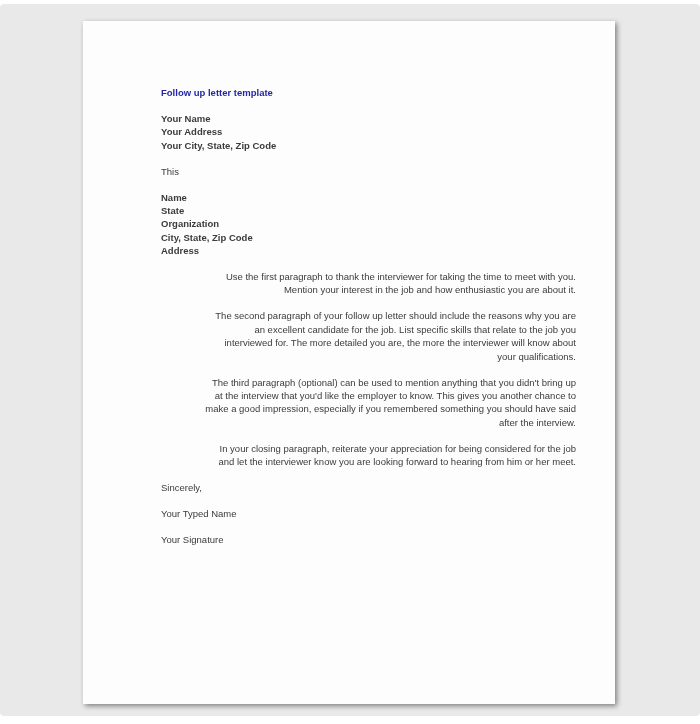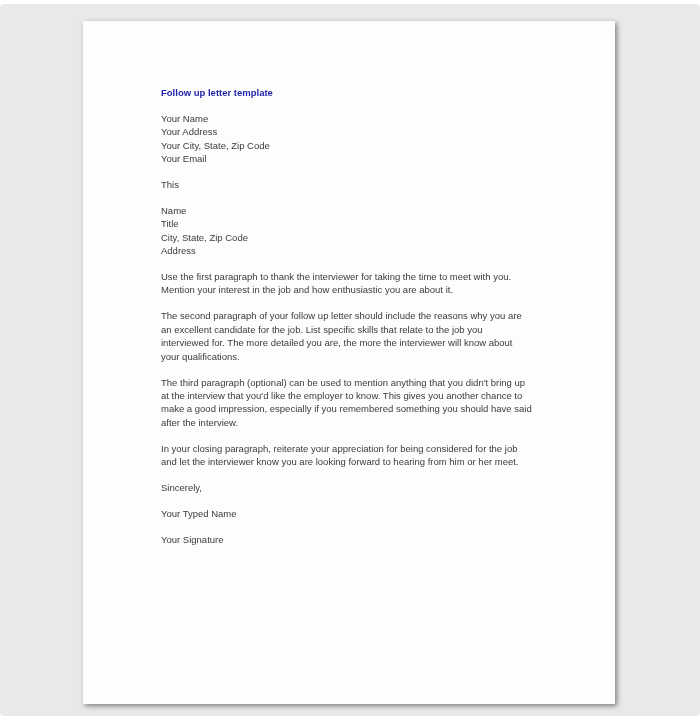--- a/index.html
+++ b/index.html
@@ -32,45 +32,45 @@
     line-height: 13.4px;
     color: #3b3b3b;
   }
   .heading {
     font-size: 9.5px;
     line-height: 13.4px;
     font-weight: bold;
     color: #2226aa;
     margin-bottom: 12.5px;
   }
-  .block { margin-bottom: 12.5px; }
+  .block { margin-bottom: 12.5px; font-weight: bold; }
   .content p { margin-bottom: 12.5px; }
-  .para { white-space: pre-line; }
+  .para { white-space: pre-line; text-align: right; }
 </style>
 </head>
 <body>
 
 <div class="canvas">
   <div class="paper">
     <div class="content">
 
       <div class="heading">Follow up letter template</div>
 
       <div class="block">
         <div>Your Name</div>
         <div>Your Address</div>
         <div>Your City, State, Zip Code</div>
-        <div>Your Email</div>
       </div>
 
       <p>This</p>
 
       <div class="block">
         <div>Name</div>
-        <div>Title</div>
+        <div>State</div>
+        <div>Organization</div>
         <div>City, State, Zip Code</div>
         <div>Address</div>
       </div>
 
 
       <p class="para">Use the first paragraph to thank the interviewer for taking the time to meet with you.
 Mention your interest in the job and how enthusiastic you are about it.</p>
       <p class="para">The second paragraph of your follow up letter should include the reasons why you are
 an excellent candidate for the job. List specific skills that relate to the job you
 interviewed for. The more detailed you are, the more the interviewer will know about

